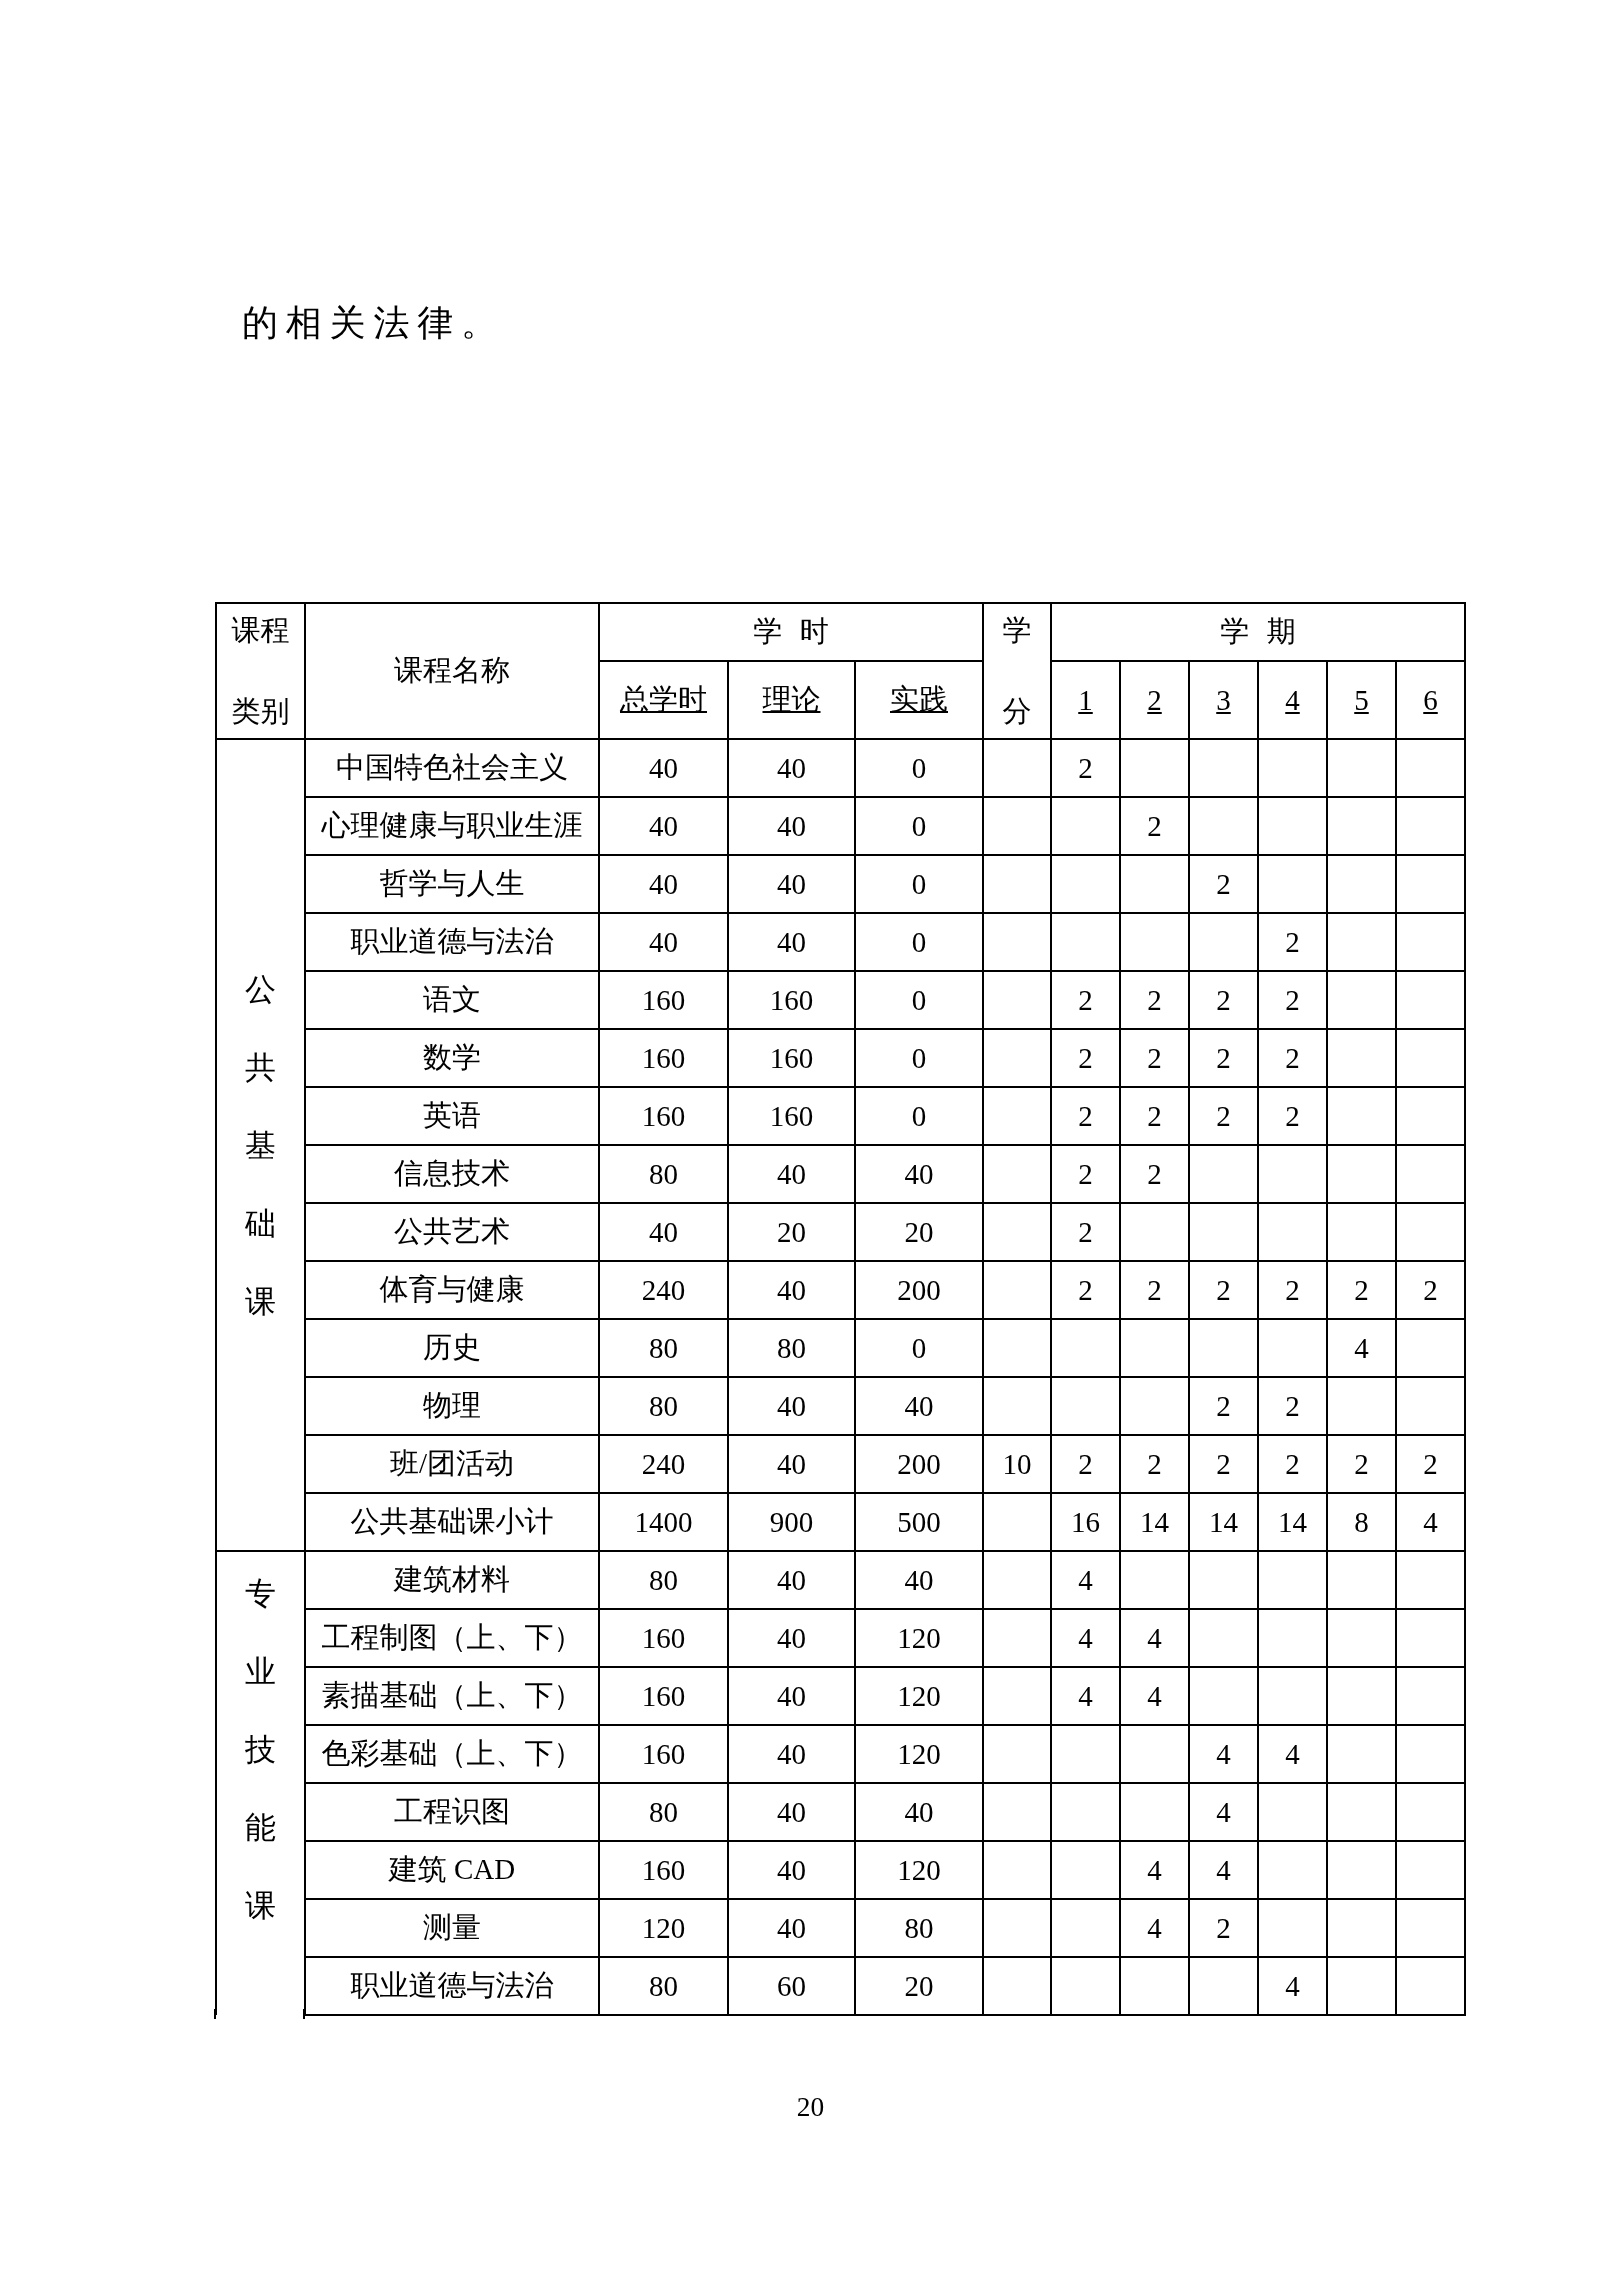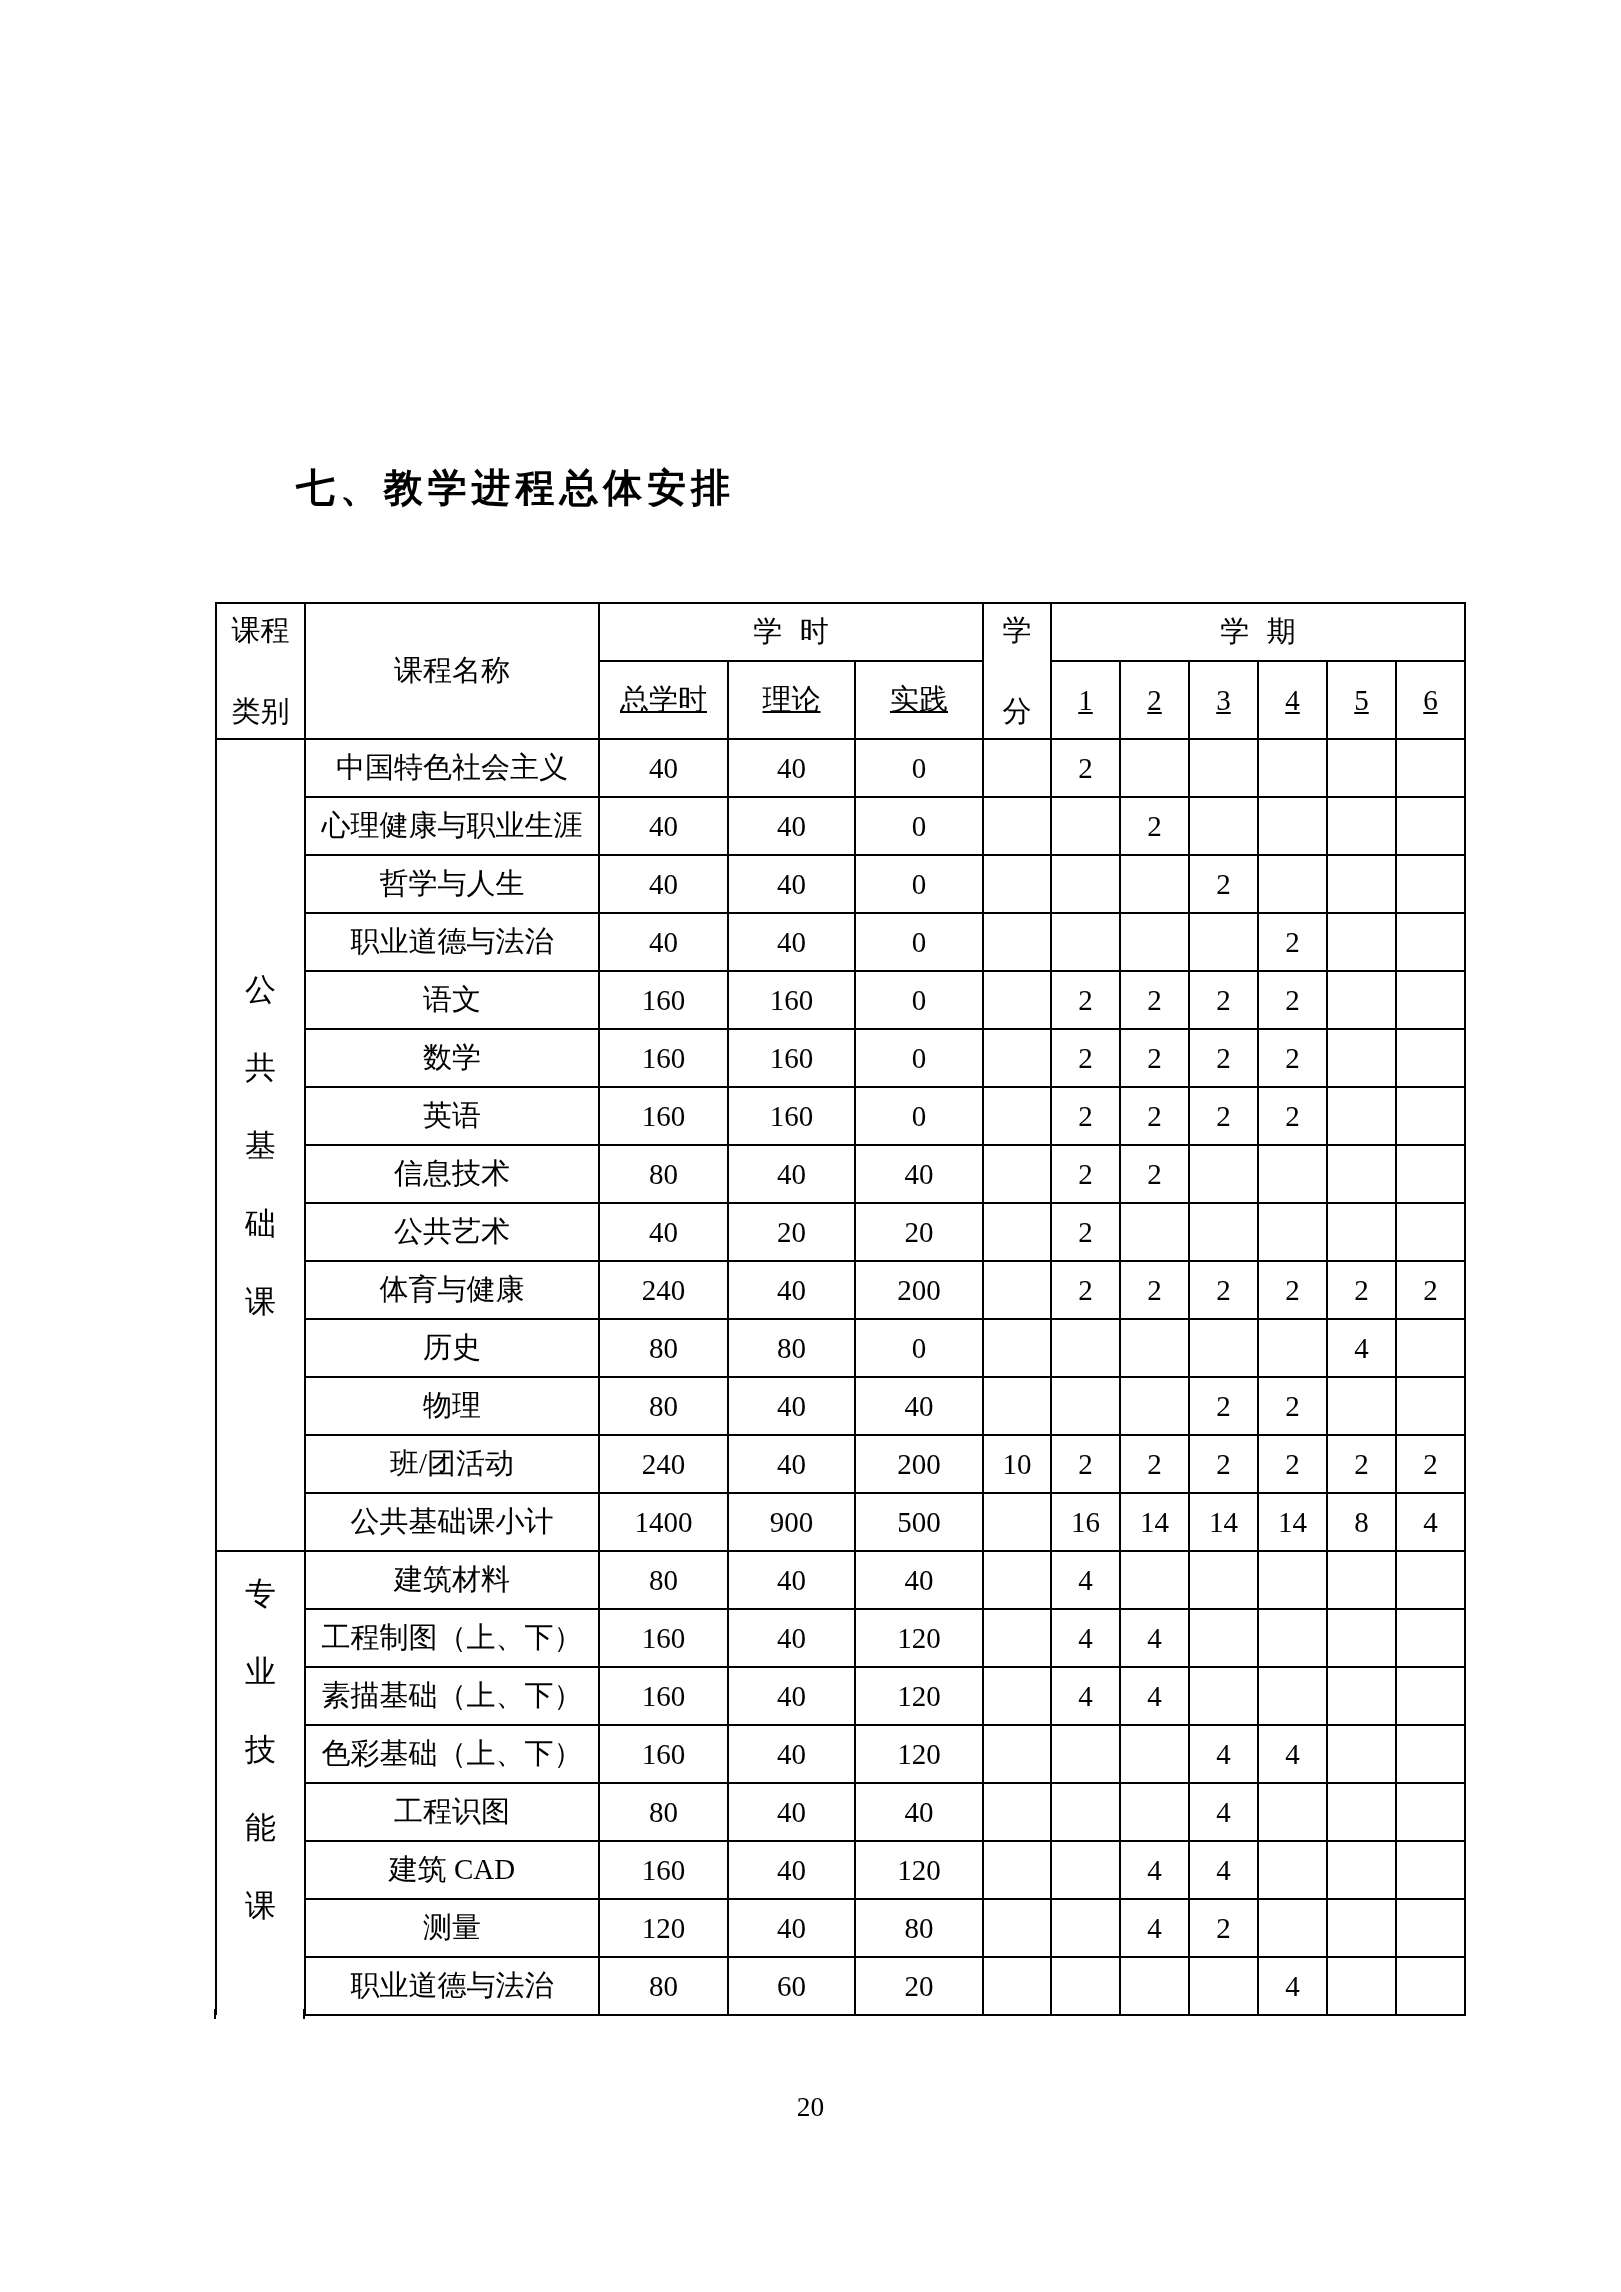--- a/index.html
+++ b/index.html
@@ -53,23 +53,23 @@
     position:absolute;left:0;top:2092px;width:1621px;
     text-align:center;font-size:27.4px;
   }
 </style>
 </head>
 <body>
 
 <div id="page">
 
   <div id="para">
+    <div>的相关法律。</div>
   </div>
 
-  <div id="heading">七、教学进程总体安排</div>
 
   <table id="tbl">
     <colgroup>
       <col style="width:89px">
         <col style="width:294px">
         <col style="width:129px">
       <col style="width:127px">
         <col style="width:128px">
         <col style="width:68px">
       <col style="width:69px">

